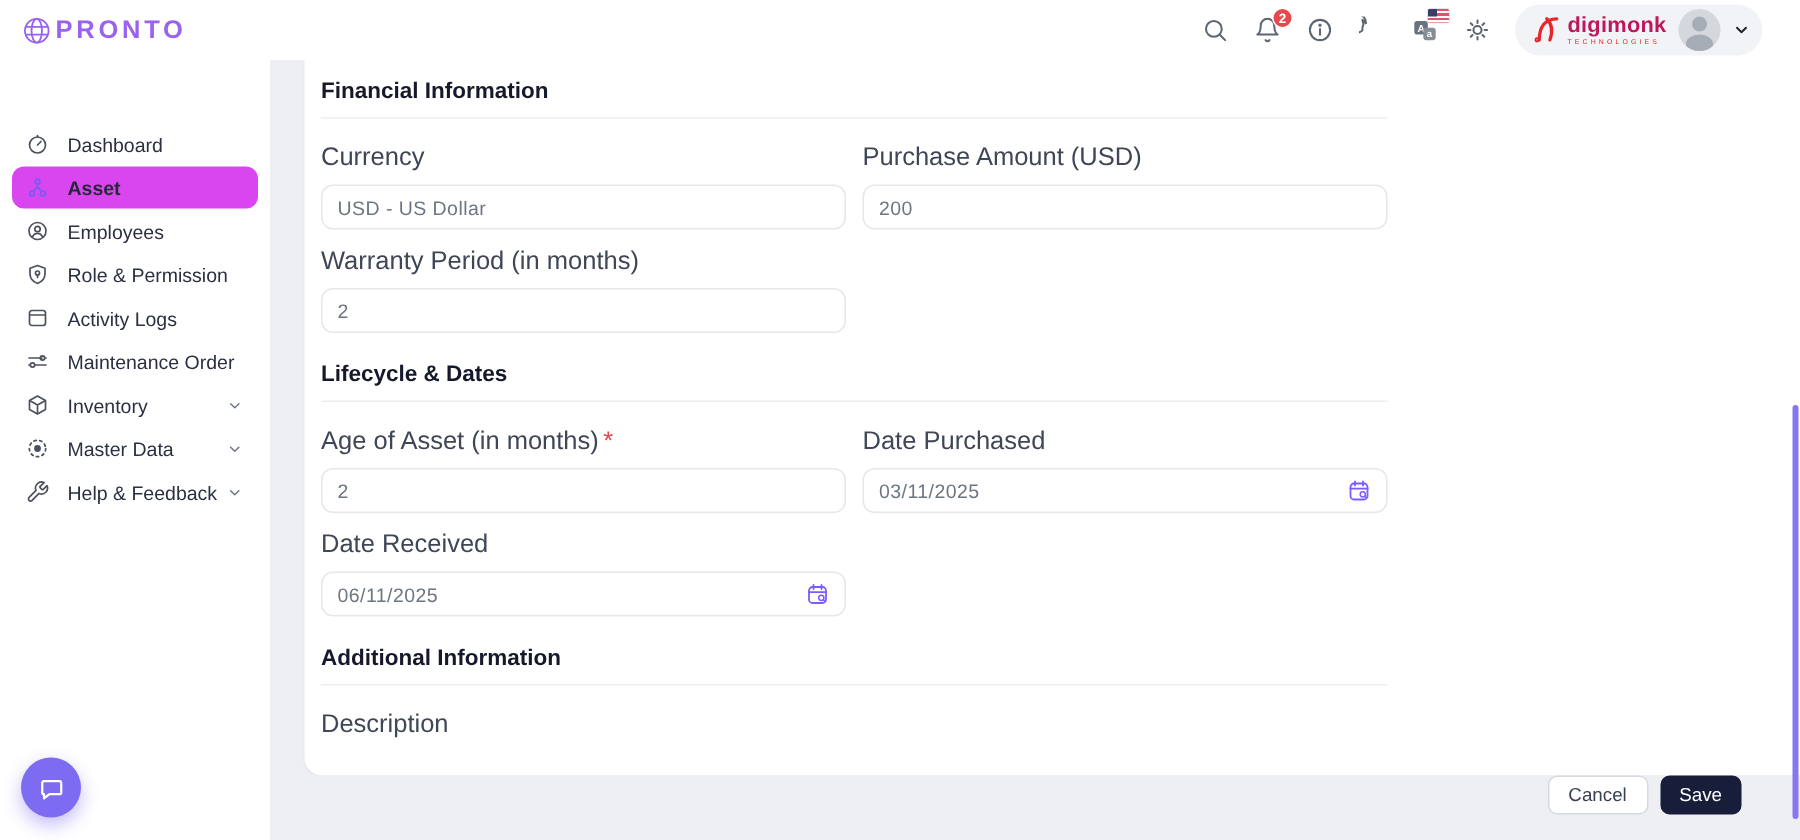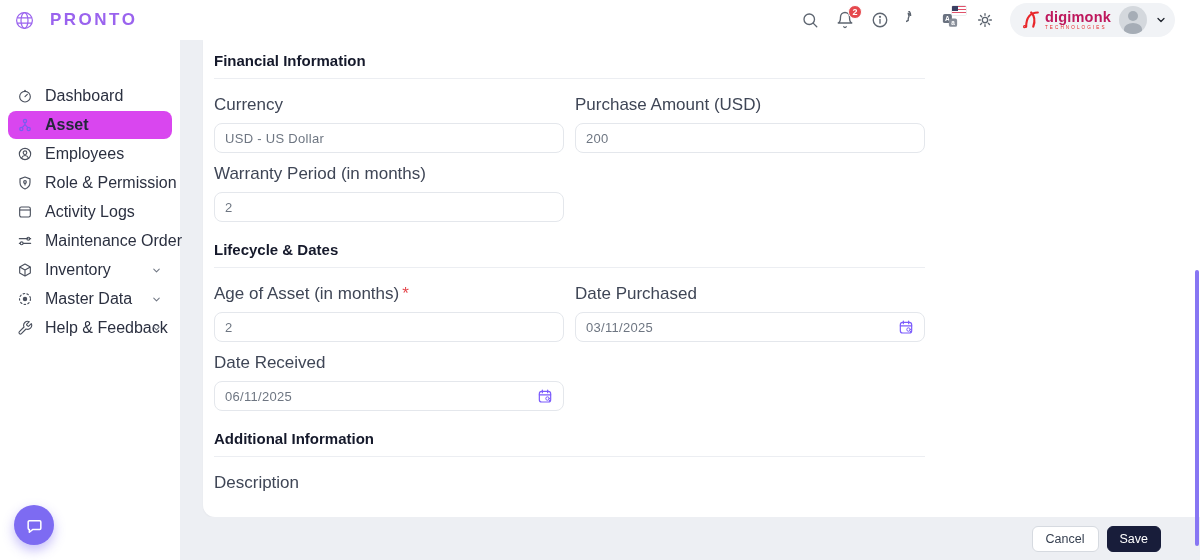--- a/index.html
+++ b/index.html
@@ -1,21 +1,21 @@
 <!DOCTYPE html>
 <html><head>
 <meta charset="utf-8">
 <style>
   * { margin:0; padding:0; box-sizing:border-box; }
   html,body { width:1200px; height:560px; overflow:hidden; }
   body { font-family:"Liberation Sans", sans-serif; background:#ffffff; position:relative; color:#2f3442; }
 
   
   .header { position:absolute; top:0; left:0; width:1200px; height:40px; background:#ffffff; z-index:3; }
-  .logo { position:absolute; top:0; left:14px; height:40px; display:flex; align-items:center; gap:15px; }
+  .logo { position:absolute; top:0; left:14px; height:40px; display:flex; align-items:center; gap:2px; }
   .logo-text { font-size:17px; font-weight:800; letter-spacing:2.5px; color:#9a63ee; }
   .header-right { position:absolute; top:0; right:25px; height:40px; display:flex; align-items:center; gap:15px; }
   .hicon { position:relative; width:20px; height:20px; display:flex; align-items:center; justify-content:center; color:#5d6570; cursor:pointer; }
   .hicon svg { width:18px; height:18px; }
   .badge { position:absolute; top:-5px; right:-7px; min-width:14px; height:14px; border-radius:8px; background:#e5484d; color:#fff; font-size:9px; font-weight:700; display:flex; align-items:center; justify-content:center; padding:0 3px; border:1.5px solid #fff; }
   .flag { position:absolute; top:-4px; right:-6px; width:14px; height:9px; border-radius:1px; overflow:hidden;
           background:repeating-linear-gradient(#e0526b 0 1.5px, #fff 1.5px 3px); box-shadow:0 0 0 0.5px #d9dbe0; }
   .flag::before { content:""; position:absolute; left:0; top:0; width:6px; height:5px; background:#3a3f63; }
   .user-pill { height:34px; background:#f1f3f6; border-radius:18px; display:flex; align-items:center; gap:8px; padding:0 8px 0 12px; cursor:pointer; }
   .dm-logo { display:flex; align-items:center; gap:3px; }
@@ -26,21 +26,21 @@
   .avatar::before { content:""; position:absolute; top:5px; left:50%; transform:translateX(-50%); width:10px; height:10px; border-radius:50%; background:#a6adb6; }
   .avatar::after { content:""; position:absolute; top:17px; left:50%; transform:translateX(-50%); width:18px; height:12px; border-radius:50% 50% 0 0; background:#a6adb6; }
   .pill-chevron { color:#20242e; display:flex; }
   .pill-chevron svg { width:12px; height:12px; }
 
   
   .sidebar { position:absolute; top:40px; left:0; width:180px; height:520px; background:#ffffff; z-index:2; padding-top:42px; }
   .nav-item { height:28px; margin:0 8px 1px 8px; display:flex; align-items:center; gap:12px; padding-left:8px; border-radius:8px; cursor:pointer; position:relative; }
   .nav-item .nav-icon { width:17px; height:17px; color:#4b515e; display:flex; align-items:center; justify-content:center; flex:none; }
   .nav-icon svg { width:16px; height:16px; }
-  .nav-label { font-size:16px; font-weight:500; color:#2b3040; white-space:nowrap; }
+  .nav-label { font-size:13px; font-weight:500; color:#2b3040; white-space:nowrap; }
   .nav-item.active { background:#d946ef; }
   .nav-item.active .nav-icon { color:#7a5cf0; }
   .nav-item.active .nav-label { font-weight:700; color:#23283a; }
   .nav-chevron { position:absolute; right:10px; color:#6f7682; display:flex; }
   .nav-chevron svg { width:11px; height:11px; }
 
   
   .main { position:absolute; top:40px; left:180px; width:1020px; height:520px; background:#edeff3; }
   .card { position:absolute; top:0; left:23px; width:1065px; height:477px; background:#ffffff; border-radius:0 0 12px 12px; padding:12px 11px 0 11px; box-shadow:0 1px 2px rgba(25,29,58,0.04); }
   .form-wrap { width:711px; }
@@ -52,21 +52,21 @@
   .req { color:#e5484d; margin-left:3px; }
   .input { height:30px; border:1px solid #e4e7ec; border-radius:8px; background:#fff; display:flex; align-items:center; padding:0 10px; }
   .input input { border:none; outline:none; width:100%; font-family:"Liberation Sans", sans-serif; font-size:13px; color:#6e7682; letter-spacing:0.3px; background:transparent; }
   .cal-icon { color:#7c5cfc; display:flex; flex:none; margin-left:6px; cursor:pointer; }
   .cal-icon svg { width:16px; height:16px; }
   .ta-wrap { position:relative; width:350px; }
   textarea { width:350px; height:47px; border:1px solid #e4e7ec; border-radius:8px; resize:none; outline:none; padding:7px 10px; font-family:"Liberation Sans", sans-serif; font-size:12.8px; color:#b91c1c;margin-top:44px; }
   .resize-handle { position:absolute; right:3px; bottom:3px; width:9px; height:9px; color:#9aa1aa; cursor:nwse-resize; }
 
   
-  .footer { position:absolute; left:180px; bottom:0; width:1020px; height:43px; background:#edeff3; display:flex; align-items:center; justify-content:flex-end; gap:8px; padding-right:39px; }
+  .footer { position:absolute; left:180px; bottom:0; width:1020px; height:43px; background:#edeff3; display:flex; align-items:flex-start; justify-content:flex-end; gap:8px; padding-right:39px; }
   .btn { height:26px; border-radius:6px; font-family:"Liberation Sans", sans-serif; font-size:12.5px; display:flex; align-items:center; justify-content:center; cursor:pointer; }
   .btn-cancel { background:#ffffff; border:1px solid #d6dae0; color:#374151; padding:0 13px; }
   .btn-save { background:#181d3a; border:1px solid #181d3a; color:#ffffff; font-weight:500; padding:0 12px; }
 
   
   .chat-fab { position:absolute; left:14px; top:505px; width:40px; height:40px; border-radius:50%; background:#7d6bf2; display:flex; align-items:center; justify-content:center; box-shadow:0 5px 12px rgba(125,107,242,0.45); cursor:pointer; z-index:4; }
   .chat-fab svg { width:19px; height:19px; color:#fff; }
   .scroll-thumb { position:absolute; right:1px; top:270px; width:4px; height:276px; background:#8776f3; border-radius:2px; z-index:5; cursor:grab; }
 </style>
 </head>

